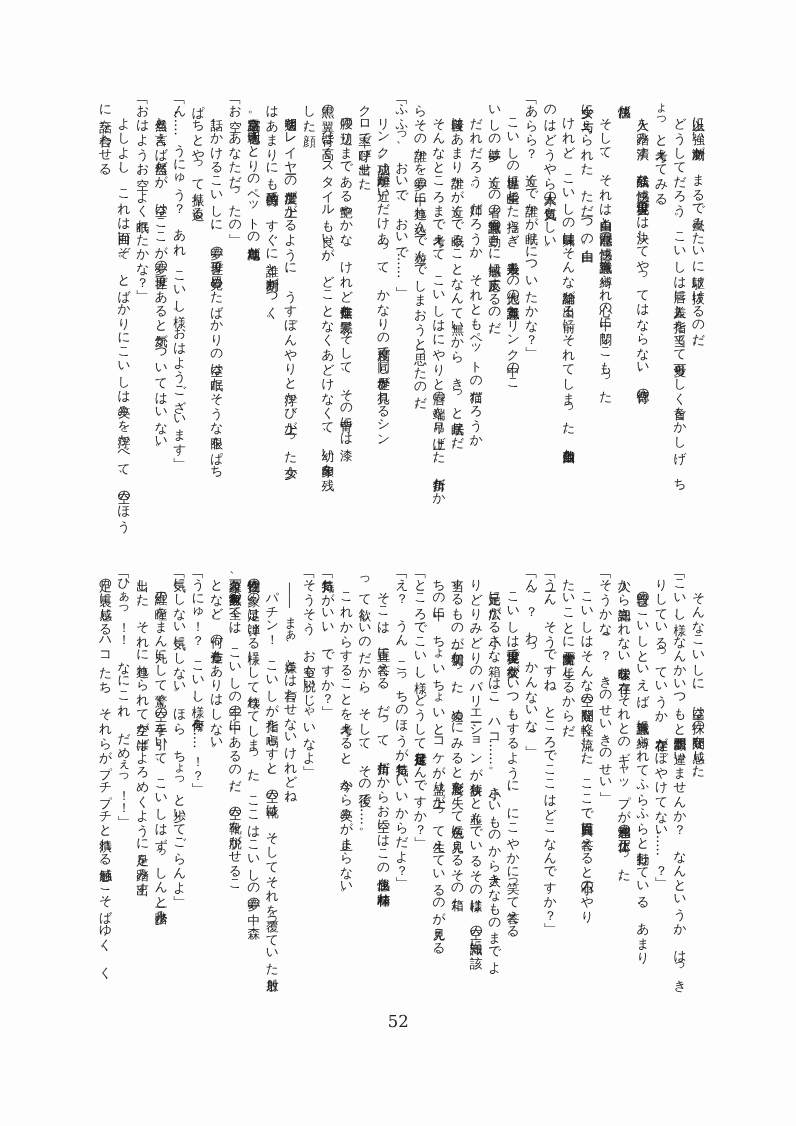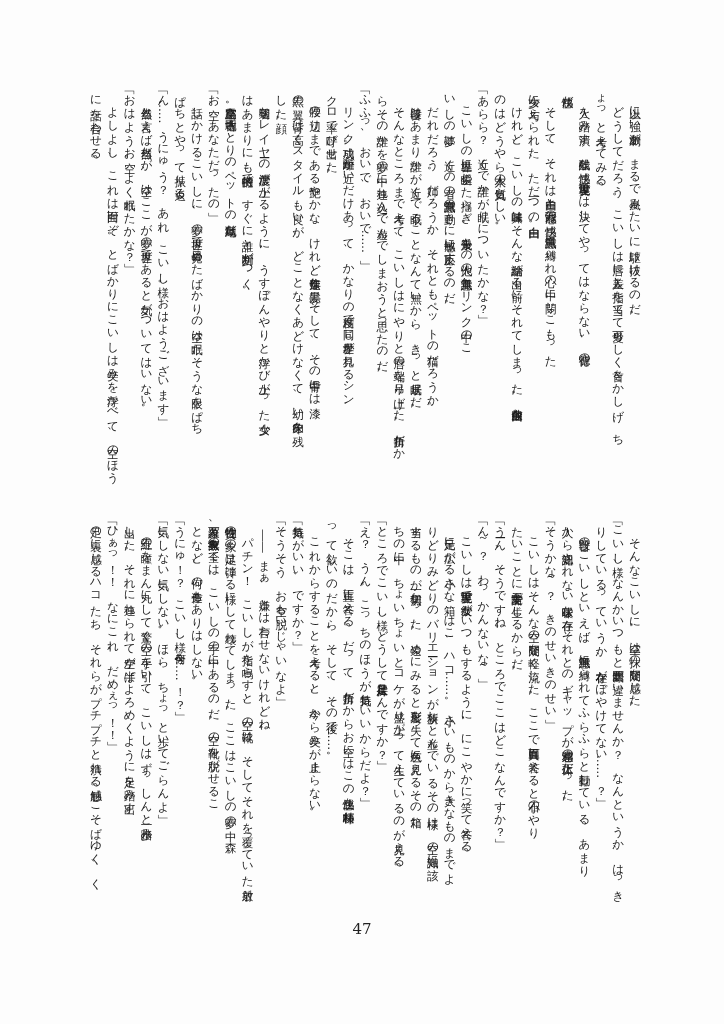--- a/index.html
+++ b/index.html
@@ -56,14 +56,14 @@
   }
 </style>
 </head>
 <body>
 
 <div class="sheet">
   <div class="vblock top"><div class="line">　以上に強い刺激が、まるで嵐みたいに駆け抜けるのだ。</div><div class="line">　どうしてだろう。こいしは唇に人差し指を当てて可愛らしく首をかしげ、ち</div><div class="line">ょっと考えてみる。</div><div class="line">　人を踏み潰す。残酷な快感。現実世界では決してやってはならない、背徳の</div><div class="line">快感だ。</div><div class="line">　そして、それは自由と万能感の快感。無意識に縛られ心の中に閉じこもった</div><div class="line">少女に与えられた、ただ一つの自由。</div><div class="line">　けれど、こいしの興味はそんな結論が出る前にそれてしまった。自由奔放な</div><div class="line">のはどうやら本人の気質らしい。</div><div class="line">「あらら？　近くで誰かが眠りについたかな？」</div><div class="line">　こいしの世界に一瞬生じた揺らぎ。幾千人もの他人の無意識とリンク中のこ</div><div class="line">いしの夢は、近くの者の無意識の動きに敏感に反応するのだ。</div><div class="line">　だれだろう。姉だろうか、それともペットの猫だろうか。</div><div class="line">　普段はあまり誰かが近くで眠ることなんて無いから、きっと居眠りだ。</div><div class="line">　そんなところまで考えて、こいしはにやりと唇の端を吊り上げた。折角だか</div><div class="line">らその誰かを夢の中に連れ込んで遊んでしまおうと思ったのだ。</div><div class="line">「ふふっ、おいで、おいで……」</div><div class="line">　リンク成功。距離が近いだけあって、かなりの精度で同じ世界が見れるシン</div><div class="line">クロ率で呼び出せた。</div><div class="line">　腰の辺りまである艶やかな、けれど無造作な黒髪。そして、その背中には漆</div><div class="line">黒の翼。背は高くスタイルも良いが、どことなくあどけなくて、幼い印象を残</div><div class="line">した顔。</div><div class="line">　透明なレイヤーの濃度が上がるように、うすぼんやりと浮かび上がった少女</div><div class="line">はあまりにも特徴的で、すぐに誰と判断がつく。</div><div class="line">　霊烏路空。古明地さとりのペットの地獄鳥だ。</div><div class="line">「お空、あなただったの」</div><div class="line">　話しかけるこいしに、夢の世界で目覚めたばかりの空は眠たそうな眼をぱち</div><div class="line">ぱちとやって振り返る。</div><div class="line">「ん……うにゅう？　あれ、こいし様。おはようございます」</div><div class="line">　当然と言えば当然だが、空はここが夢の世界であると気がついてはいない。</div><div class="line">「おはようお空。よく眠れたかな？」</div><div class="line">　よしよし、これは面白いぞ。とばかりにこいしは笑みを浮かべて、空のほう</div><div class="line">に話を合わせる。</div></div>
 
   <div class="vblock bottom"><div class="line">　そんなこいしに、空は一抹の疑問を感じた。</div><div class="line">「こいし様、なんかいつもと雰囲気が違いませんか？　なんというか、はっき</div><div class="line">りしているっていうか、存在がぼやけてない……？」</div><div class="line">　普段のこいしといえば、無意識に縛られてふらふらと行動している、あまり</div><div class="line">人から認知されない曖昧な存在。それとのギャップが違和感の正体だった。</div><div class="line">「そうかな～？　きのせいきのせい」</div><div class="line">　こいしはそんな空の疑問を軽く流した。ここで真面目に答えると小石のやり</div><div class="line">たいことに若干支障が生じるからだ。</div><div class="line">「うーん、そうですね。ところでここはどこなんですか？」</div><div class="line">「ん～？　わっかんないな～」</div><div class="line">　こいしは現実世界で彼女がいつもするように、にこやかに笑って答える。</div><div class="line">　足元に広がる小さな箱、はこ、ハコ……。小さいものから大きなものまでよ</div><div class="line">りどりみどりのバリエーションが所狭しと並んでいるその様は、空の知識に該</div><div class="line">当するものが一切無かった。遠めにみると彩度を失って灰色に見えるその箱た</div><div class="line">ちの中に、ちょいちょいとコケが盛り上がって生えているのが見える。</div><div class="line">「ところでこいし様、どうして片足裸足なんですか？」</div><div class="line">「え？　うん。こっちのほうが気持ちいいからだよ？」</div><div class="line">　そこは、正直に答える。だって、折角だからお空にはこの快感を精一杯味わ</div><div class="line">って欲しいのだから。そして、その後で……。</div><div class="line">　これからすることを考えると、今から笑みが止まらない。</div><div class="line">「気持ちがいい、ですか？」</div><div class="line">「そうそう、お空も脱いじゃいなよ」</div><div class="line">　――まぁ、嫌とは言わせないけれどね。</div><div class="line">　パチン！　こいしが指を鳴らすと、空の靴は、そしてそれを覆っていた放射</div><div class="line">性物質の象の足は弾ける様にして壊れてしまった。ここはこいしの夢の中。森</div><div class="line">羅万象、有象無象の全ては、こいしの手の中にあるのだ。空の靴を脱がせるこ</div><div class="line">となど、何の造作もありはしない。</div><div class="line">「うにゅ！？　こいし様、今何を……！？」</div><div class="line">「気にしない気にしない。ほら、ちょっと歩いてごらんよ」</div><div class="line">　紅玉の瞳をまん丸にして驚く空の手を引いて、こいしはずっしんと一歩踏み</div><div class="line">出した。それに連れられて空が半ばよろめくように足を踏み出す。</div><div class="line">「ひぁっ！！　なにこれ、だめぇっ！！」</div><div class="line">足の裏に感じるハコたち。それらがプチプチと潰れる感触。こそばゆく、く</div></div>
 
-  <div class="pagenum">47</div>
+  <div class="pagenum">52</div>
 </div>
 
 </body></html>

